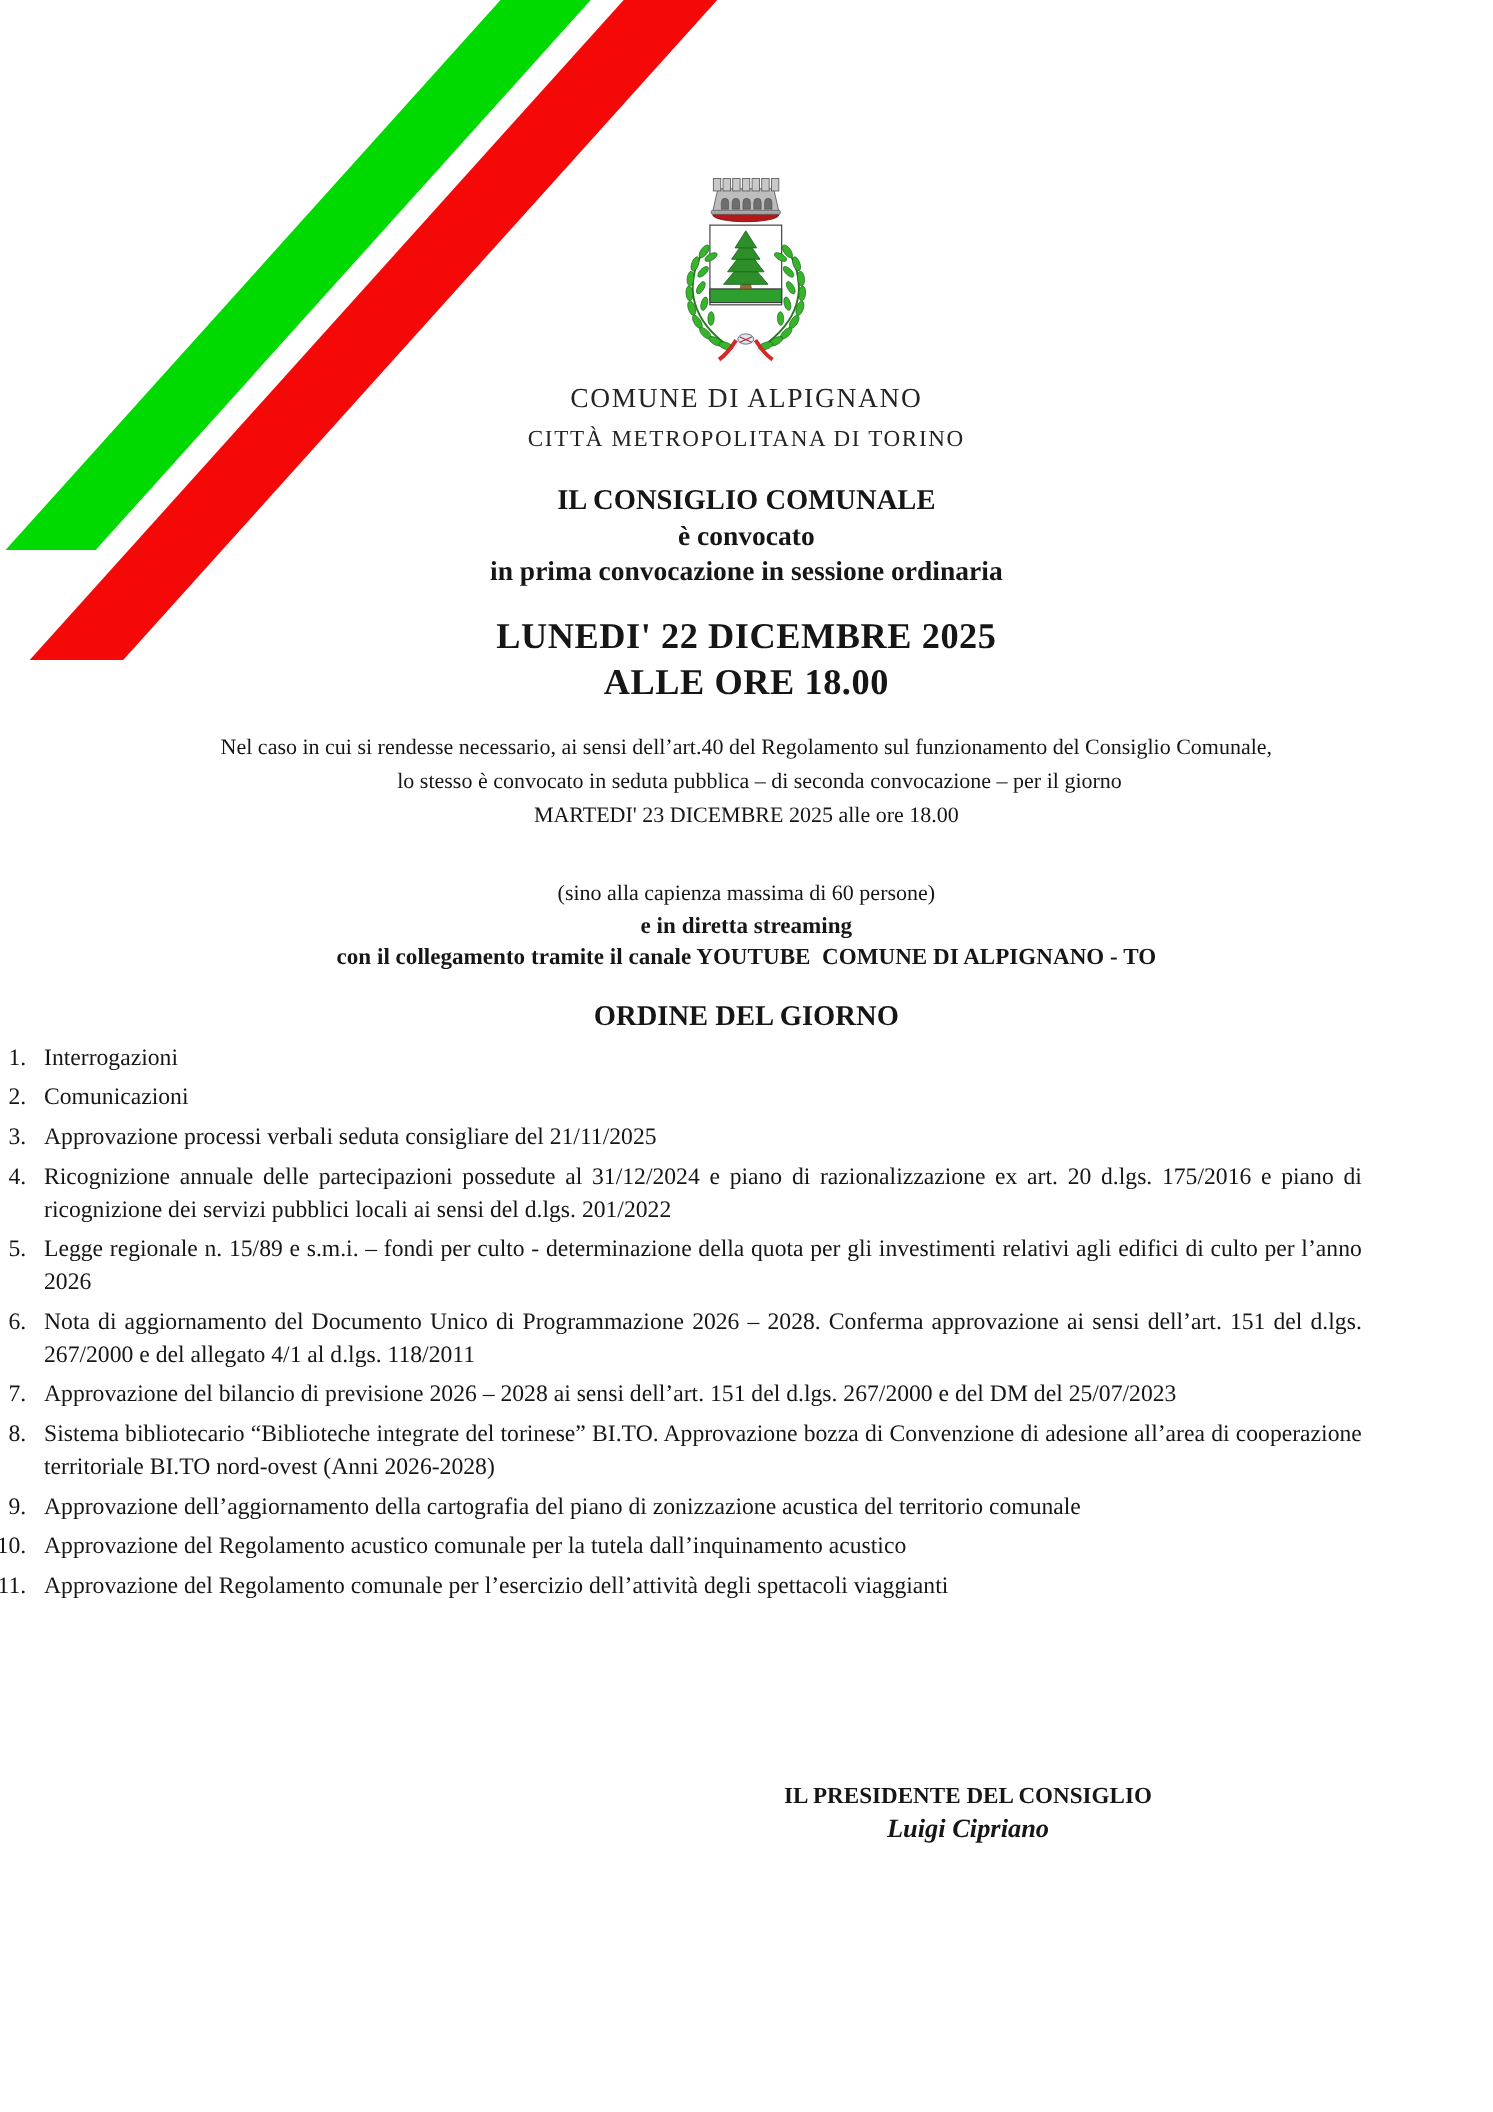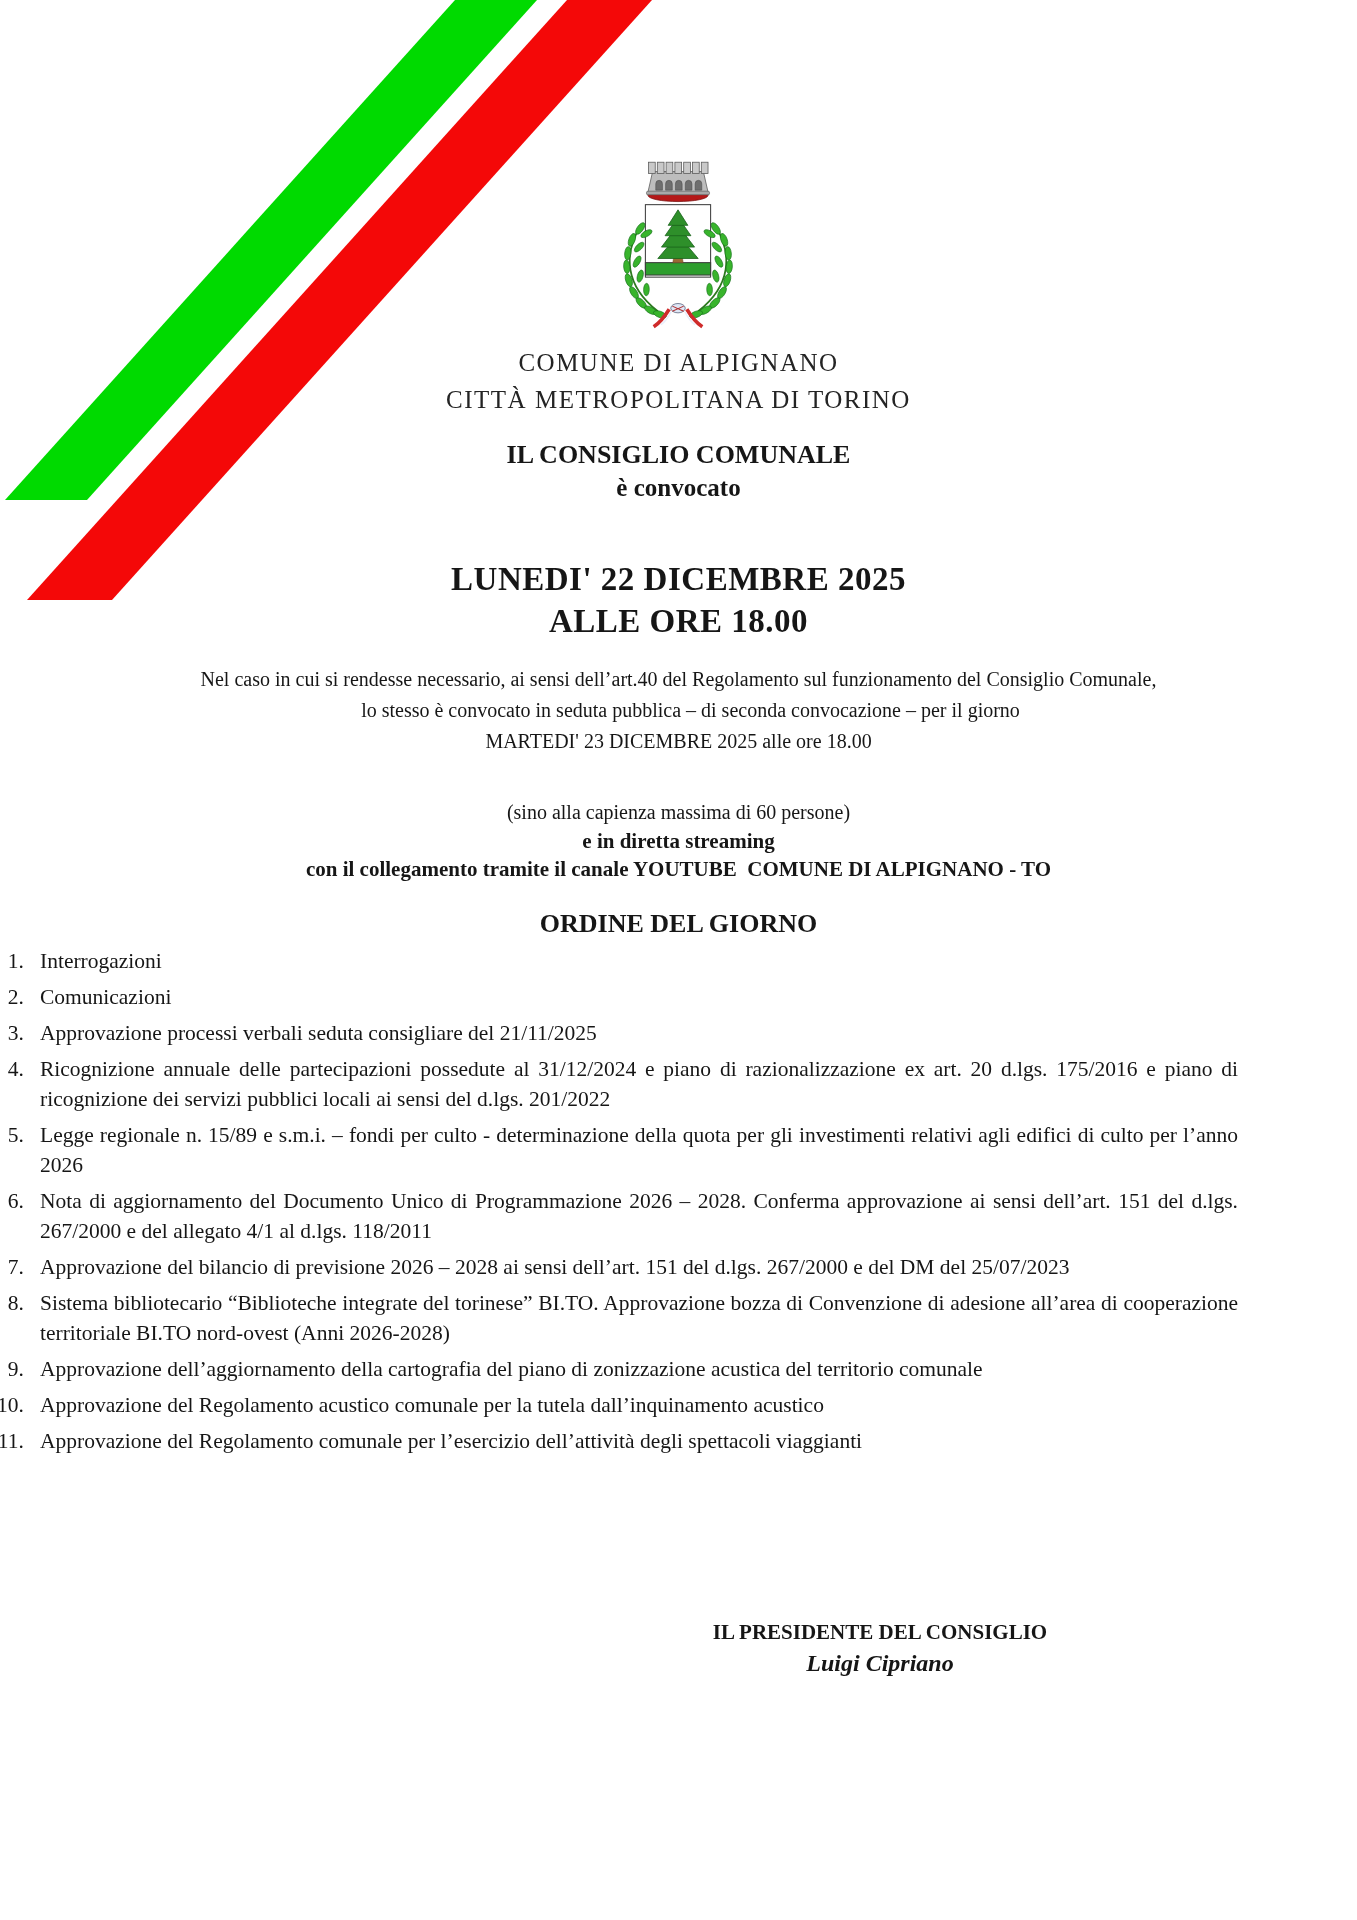--- a/index.html
+++ b/index.html
@@ -8,21 +8,21 @@
     width:1357px;height:1740px;
     background:#ffffff;
     overflow:hidden;
     font-family:"Liberation Serif", serif;
     color:#161616;
   }
   .abs{position:absolute;left:0;width:100%;text-align:center;}
   .flag{position:absolute;top:0;left:0;}
   .crest{position:absolute;top:156px;left:608px;width:140px;height:176px;}
   .muni{top:349px;font-size:25px;letter-spacing:1.5px;color:#242424;}
-  .prov{top:386px;font-size:25px;letter-spacing:1.5px;color:#242424;}
+  .prov{top:386px;font-size:21px;letter-spacing:1.5px;color:#242424;}
   .conv1{top:440px;font-size:26px;font-weight:bold;}
   .conv2{top:474px;font-size:25px;font-weight:bold;}
   .conv3{top:506px;font-size:25px;font-weight:bold;}
   .date1{top:561px;font-size:33px;font-weight:bold;letter-spacing:0.5px;}
   .date2{top:603px;font-size:33px;font-weight:bold;letter-spacing:0.5px;}
   .para1{top:668px;font-size:20px;}
   .para2{top:699px;font-size:20px;padding-left:12px;}
   .para3{top:730px;font-size:20px;}
   .venue{top:770px;font-size:23px;font-weight:bold;}
   .cap{top:801px;font-size:20px;}
@@ -122,20 +122,21 @@
       <ellipse cx="135" cy="294" rx="14" ry="9" fill="#dfe7f6" stroke="#55607a" stroke-width="1.5"></ellipse>
       <path d="M124,290 L146,300 M124,300 L146,290" stroke="#b03030" stroke-width="2" fill="none"></path>
     </g>
   </svg>
 
   <div class="abs muni">COMUNE DI ALPIGNANO</div>
   <div class="abs prov">CITTÀ METROPOLITANA DI TORINO</div>
 
   <div class="abs conv1">IL CONSIGLIO COMUNALE</div>
   <div class="abs conv2">è convocato</div>
+  <div class="abs conv3">in prima convocazione in sessione ordinaria</div>
   <div class="abs date1">LUNEDI' 22 DICEMBRE 2025</div>
   <div class="abs date2">ALLE ORE 18.00</div>
 
   <div class="abs para1">Nel caso in cui si rendesse necessario, ai sensi dell’art.40 del Regolamento sul funzionamento del Consiglio Comunale,</div>
   <div class="abs para2">lo stesso è convocato in seduta pubblica – di seconda convocazione – per il giorno</div>
   <div class="abs para3">MARTEDI' 23 DICEMBRE 2025 alle ore 18.00</div>
 
   <div class="abs cap">(sino alla capienza massima di 60 persone)</div>
   <div class="abs stream">e in diretta streaming</div>
   <div class="abs channel">con il collegamento tramite il canale YOUTUBE  COMUNE DI ALPIGNANO - TO</div>

